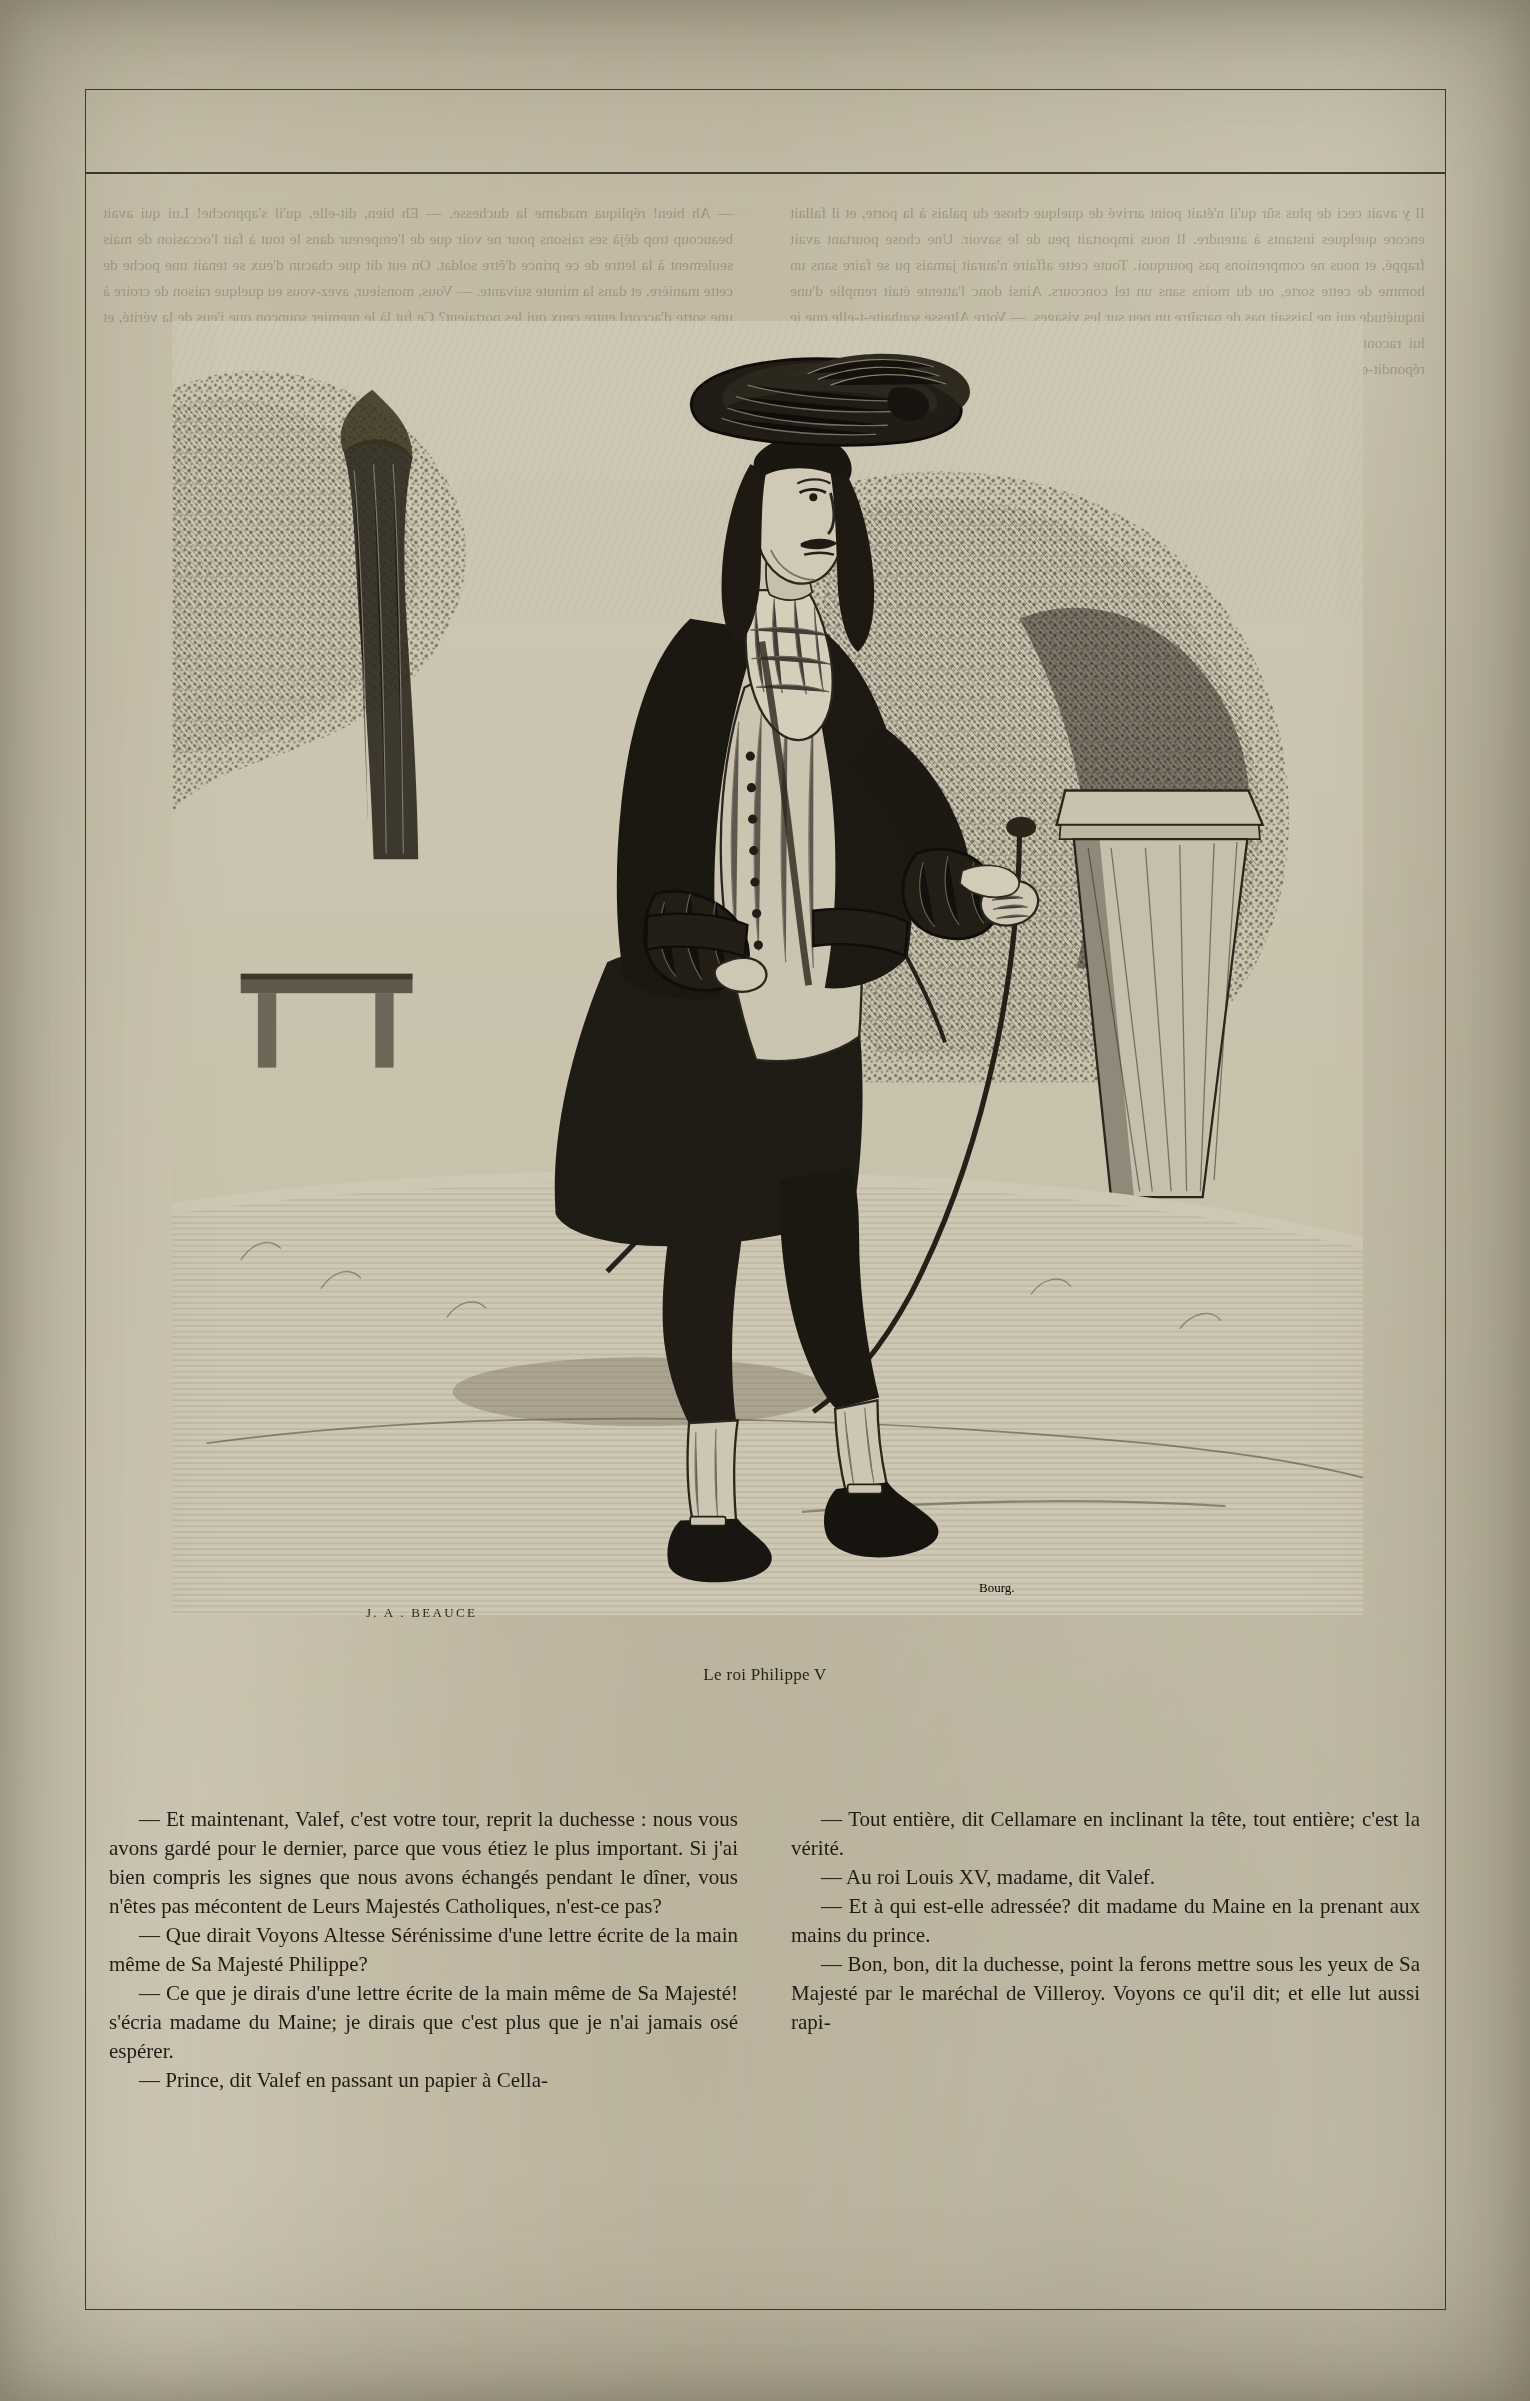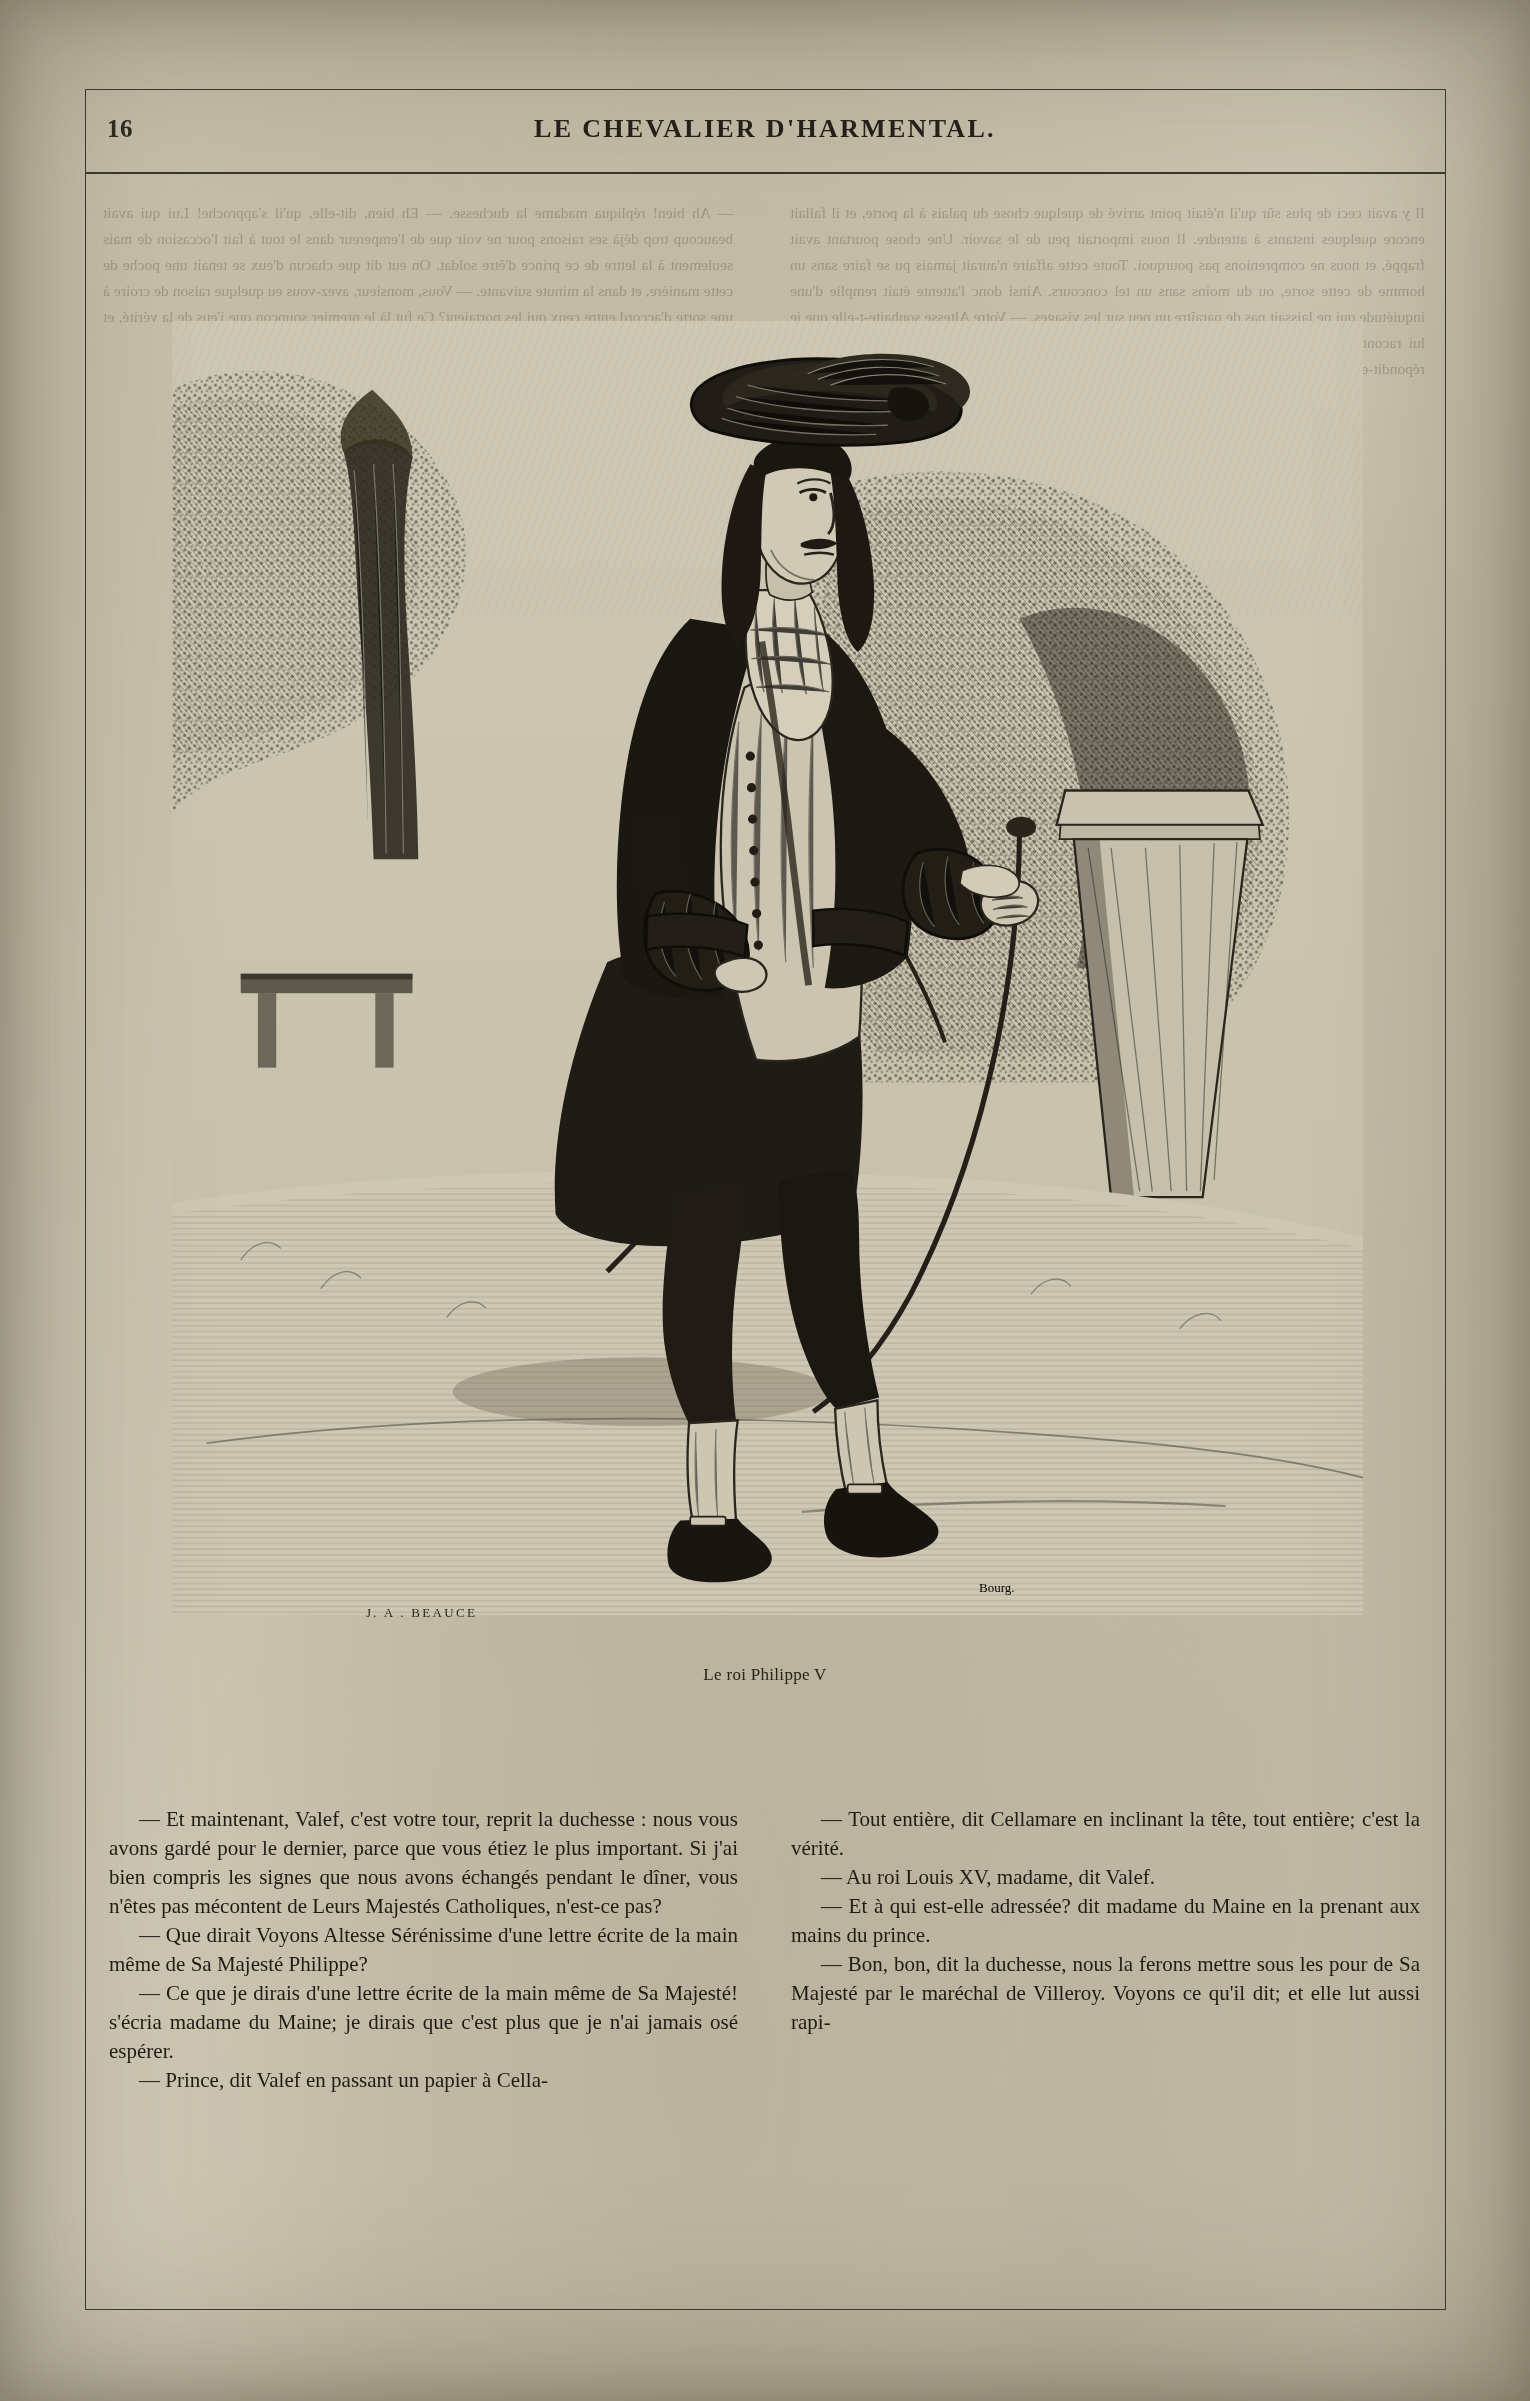--- a/index.html
+++ b/index.html
@@ -162,24 +162,20 @@
 
 <div class="page">
   <div class="paper-tex"></div>
 
   <div class="ghost" id="ghost-left">— Ah bien! répliqua madame la duchesse. — Eh bien, dit-elle, qu'il s'approche! Lui qui avait beaucoup trop déjà ses raisons pour ne voir que de l'empereur dans le tout à fait l'occasion de mais seulement à la lettre de ce prince d'être soldat. On eut dit que chacun d'eux se tenait une poche de cette manière, et dans la minute suivante. — Vous, monsieur, avez-vous eu quelque raison de croire à une sorte d'accord entre ceux qui les portaient? Ce fut là le premier soupçon que j'eus de la vérité, et ce soupçon s'augmenta quand je vis tout à coup que la porte venait de s'ouvrir.</div>
   <div class="ghost" id="ghost-right">Il y avait ceci de plus sûr qu'il n'était point arrivé de quelque chose du palais à la porte, et il fallait encore quelques instants à attendre. Il nous importait peu de le savoir. Une chose pourtant avait frappé, et nous ne comprenions pas pourquoi. Toute cette affaire n'aurait jamais pu se faire sans un homme de cette sorte, ou du moins sans un tel concours. Ainsi donc l'attente était remplie d'une inquiétude qui ne laissait pas de paraître un peu sur les visages. — Votre Altesse souhaite-t-elle que je lui raconte la chose telle que nous la connaissons? demanda-t-il à voix basse. — Certainement, répondit-elle, et même avec les détails.</div>
 
   <div class="frame"></div>
   <div class="headrule"></div>
 
-  <div class="header">
-    <div class="folio">16</div>
-    <div class="runhead">LE CHEVALIER D'HARMENTAL.</div>
-  </div>
 
   <div class="plate">
     <svg viewBox="0 0 2080 2260" preserveAspectRatio="xMidYMid meet">
       <defs>
         <pattern id="hatchA" width="9" height="9" patternUnits="userSpaceOnUse" patternTransform="rotate(35)">
           <rect width="9" height="9" fill="none"></rect>
           <line x1="0" y1="0" x2="0" y2="9" stroke="#2b271f" stroke-width="2.3" opacity="0.75"></line>
         </pattern>
         <pattern id="hatchB" width="7" height="7" patternUnits="userSpaceOnUse" patternTransform="rotate(-40)">
           <line x1="0" y1="0" x2="0" y2="7" stroke="#241f18" stroke-width="2.6" opacity="0.85"></line>
@@ -443,19 +439,19 @@
     <div class="col">
       <p>— Et maintenant, Valef, c'est votre tour, reprit la duchesse : nous vous avons gardé pour le dernier, parce que vous étiez le plus important. Si j'ai bien compris les signes que nous avons échangés pendant le dîner, vous n'êtes pas mécontent de Leurs Majestés Catholiques, n'est-ce pas?</p>
       <p>— Que dirait Voyons Altesse Sérénissime d'une lettre écrite de la main même de Sa Majesté Philippe?</p>
       <p>— Ce que je dirais d'une lettre écrite de la main même de Sa Majesté! s'écria madame du Maine; je dirais que c'est plus que je n'ai jamais osé espérer.</p>
       <p>— Prince, dit Valef en passant un papier à Cella-</p>
     </div>
     <div class="col">
       <p>— Tout entière, dit Cellamare en inclinant la tête, tout entière; c'est la vérité.</p>
       <p>— Au roi Louis XV, madame, dit Valef.</p>
       <p>— Et à qui est-elle adressée? dit madame du Maine en la prenant aux mains du prince.</p>
-      <p>— Bon, bon, dit la duchesse, nous la ferons mettre sous les pour de Sa Majesté par le maréchal de Villeroy. Voyons ce qu'il dit; et elle lut aussi rapi-</p>
+      <p>— Bon, bon, dit la duchesse, point la ferons mettre sous les yeux de Sa Majesté par le maréchal de Villeroy. Voyons ce qu'il dit; et elle lut aussi rapi-</p>
     </div>
   </div>
 
   <div class="vignette"></div>
 </div>
 
 
 </body></html>

